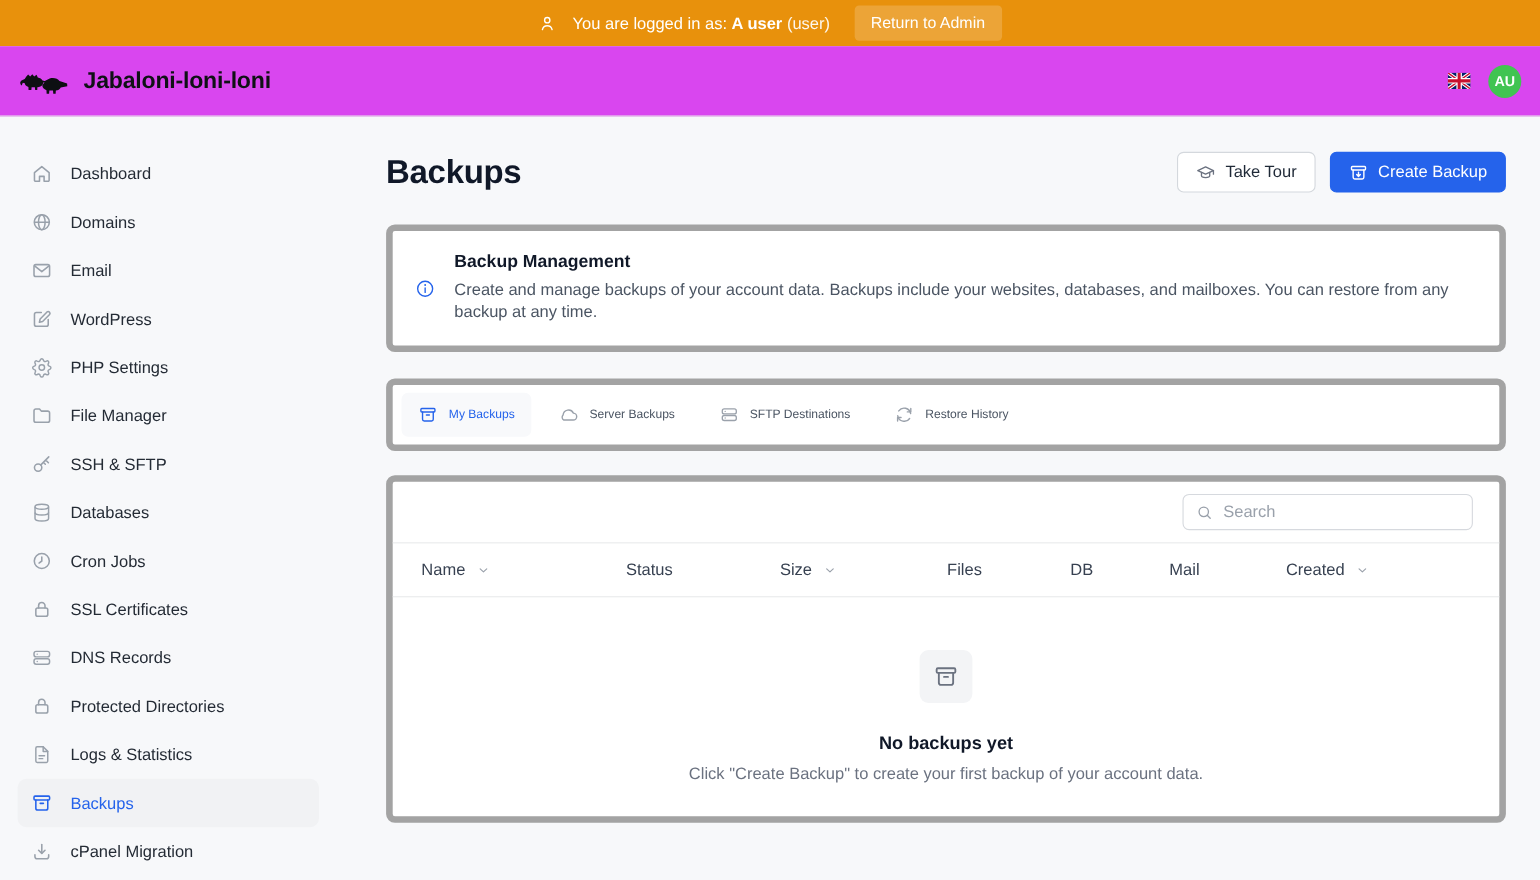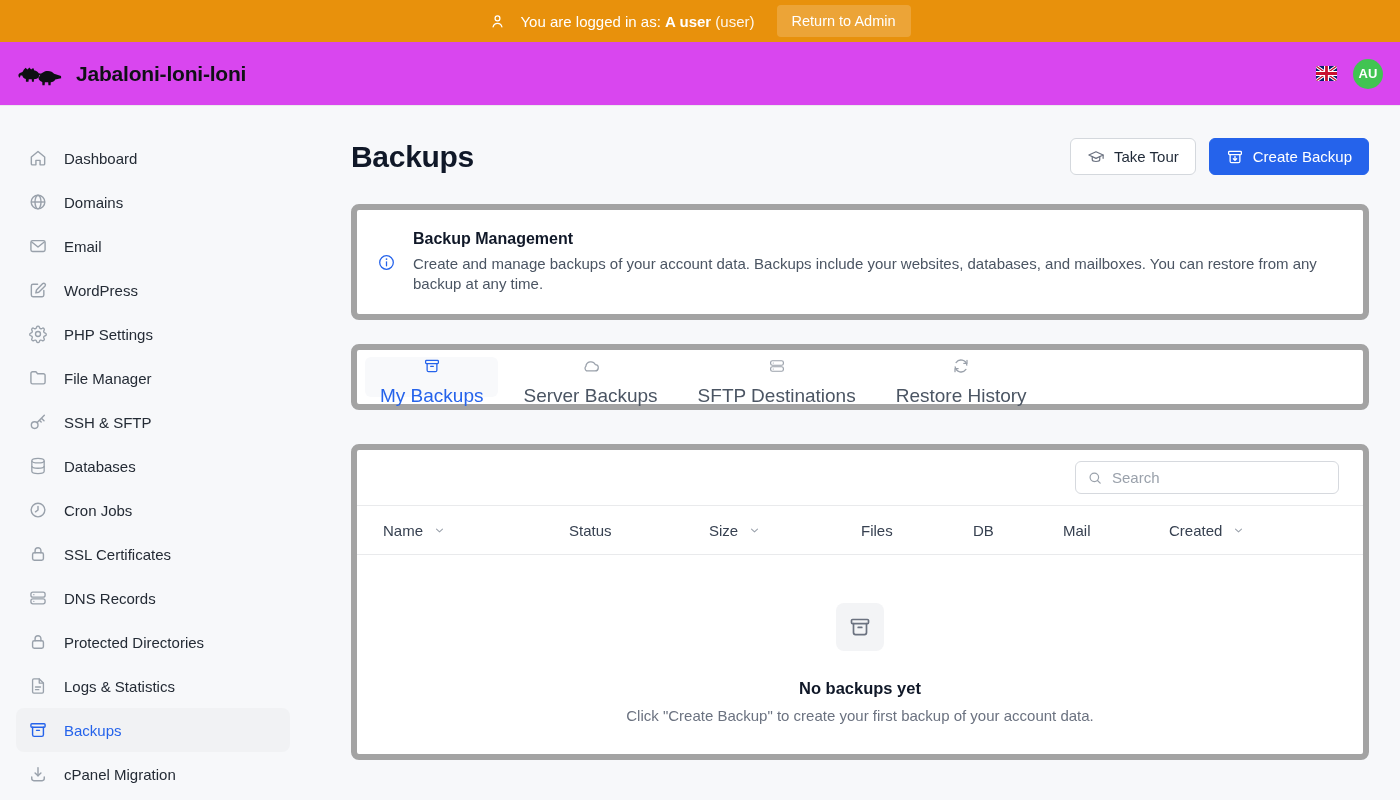--- a/index.html
+++ b/index.html
@@ -45,27 +45,27 @@
 
   
   .card { background:#fff; border:6px solid #a3a3a3; border-radius:8px; }
 
   .info-card { margin-top:29px; padding:20px 24px 20px 20px; display:flex; gap:17px; align-items:center; }
   .info-card .icon { width:19px; height:19px; color:#2563eb; flex:0 0 19px; }
   .info-title { font-size:16px; font-weight:700; color:#101828; }
   .info-desc { margin-top:6px; font-size:15px; line-height:20px; color:#4b5563; max-width:922px; }
 
   .tabs-card { margin-top:24px; padding:7px 8px; display:flex; gap:10px; }
-  .tab { display:flex; align-items:center; gap:10px; height:40px; padding:0 15px; border-radius:6px; font-size:19px; font-weight:500; color:#4b5563; cursor:pointer;flex-direction:column; }
+  .tab { display:flex; align-items:center; gap:10px; height:40px; padding:0 15px; border-radius:6px; font-size:11px; font-weight:500; color:#4b5563; cursor:pointer; }
   .tab .icon { width:18px; height:18px; color:#9aa1ab; }
   .tab.active { background:#f8f9fb; color:#2563eb; }
   .tab.active .icon { color:#2563eb; }
 
   
-  .table-card { margin-top:34px; height:316px; }
+  .table-card { margin-top:22px; height:316px; }
   .search-row { display:flex; justify-content:flex-end; padding:11px 24px 11px; }
   .search-box { width:264px; height:33px; border:1px solid #d6d9de; border-radius:6px; display:flex; align-items:center; gap:9px; padding:0 11px; background:#fff; }
   .search-box .icon { width:16px; height:16px; color:#9aa1ab; flex:0 0 16px; }
   .search-box input { border:none; outline:none; flex:1; font-size:15px; font-family:inherit; color:#101828; background:transparent; }
   .search-box input::placeholder { color:#9aa1ab; }
 
   .thead { display:grid; grid-template-columns:186px 140px 152px 112px 90px 106px 1fr; align-items:center; height:50px; padding-left:26px; border-top:1px solid #e9eaec; border-bottom:1px solid #e9eaec; }
   .th { display:flex; align-items:center; gap:10px; font-size:15px; font-weight:500; color:#374151; cursor:pointer; }
   .th .chev { width:13px; height:13px; color:#9aa1ab; }
 

